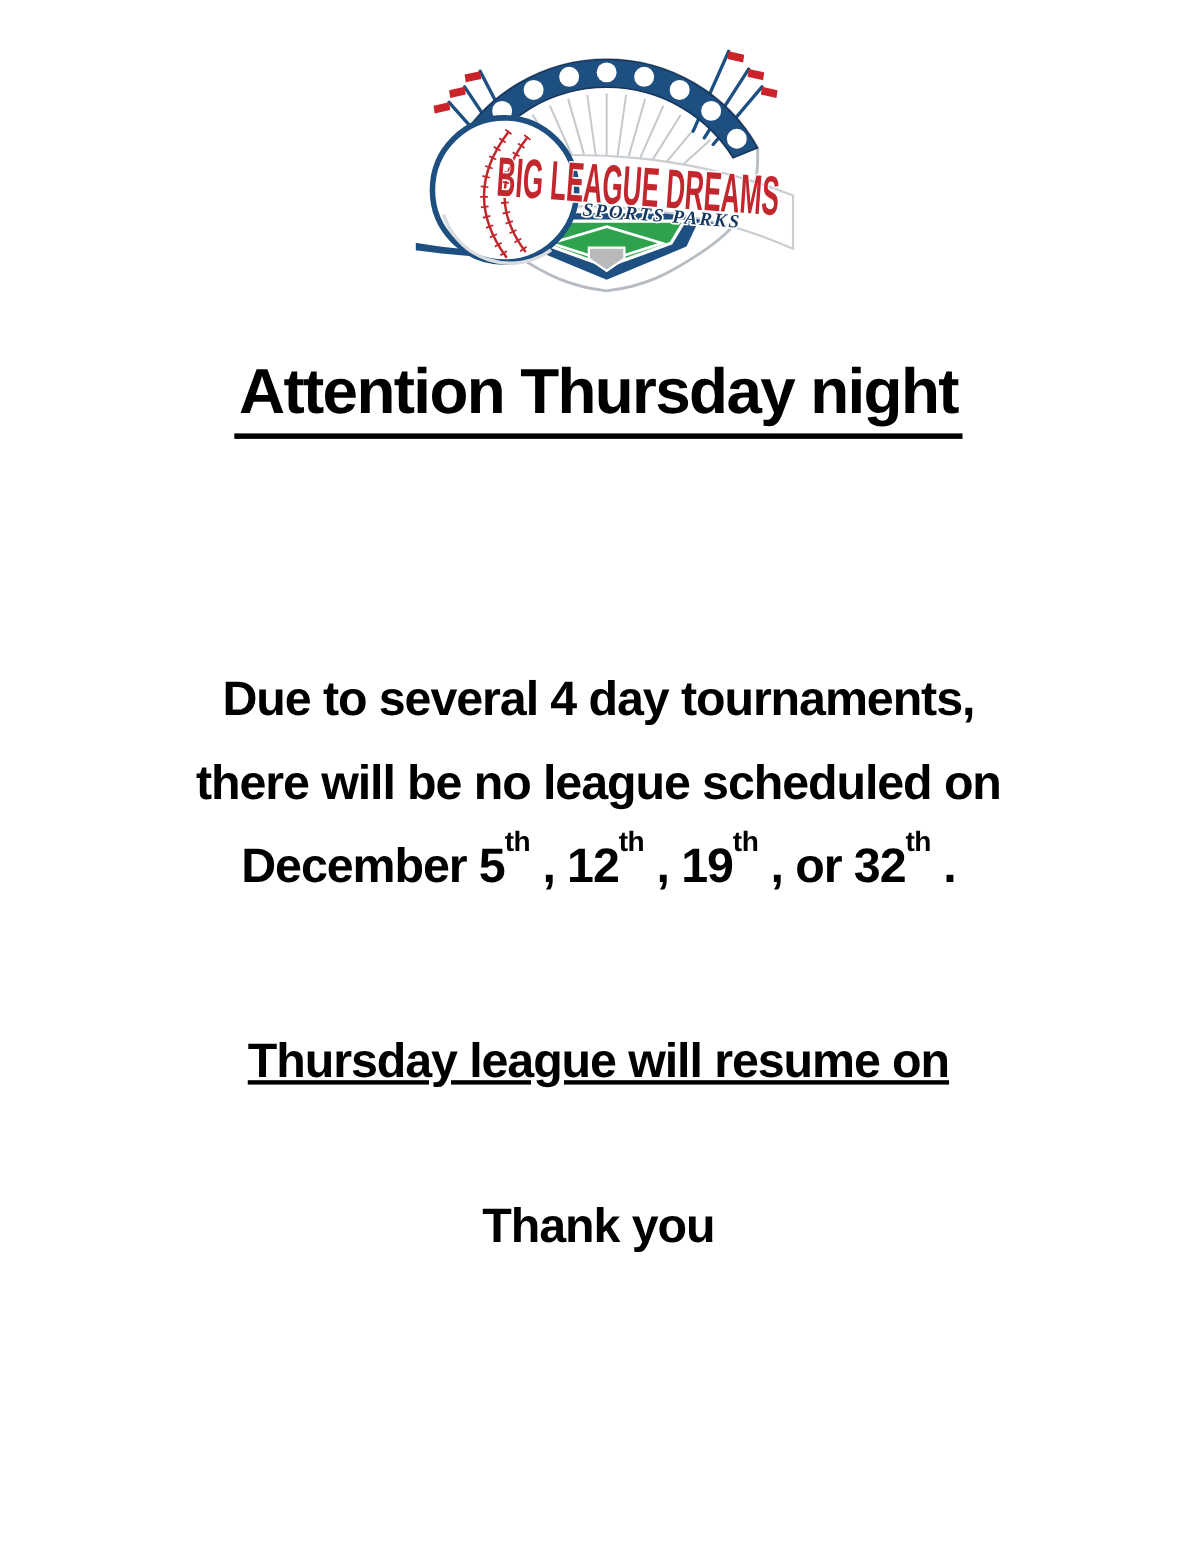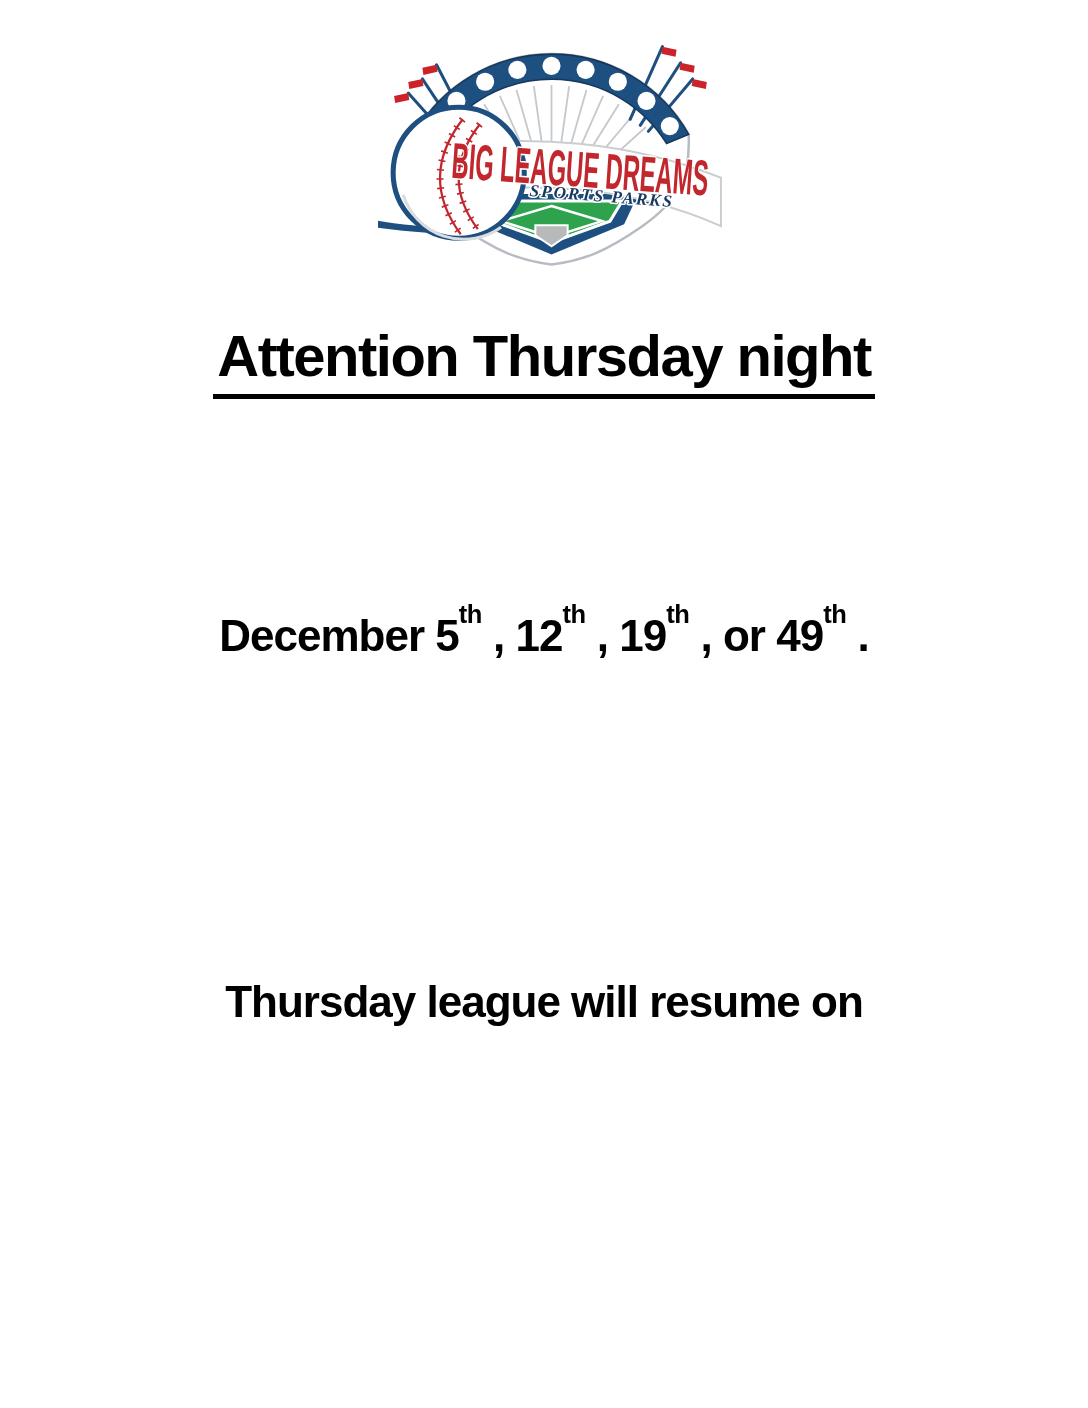--- a/index.html
+++ b/index.html
@@ -38,21 +38,21 @@
     padding:0 4px 7px 4px;
     text-align:right;
   }
   .para{
     position:absolute;left:0;right:0;
     text-align:center;
     font-size:44px;font-weight:700;letter-spacing:-1px;
   }
   .para .line{height:76px;line-height:76px;}
   .para1{top:598px;}
-  .para2{top:969px;}
+  .para2{top:932px;text-decoration:underline;}
   .para2 .line{height:66px;line-height:66px;}
   .closing{top:1082px;height:66px;line-height:66px;}
   .para sup{
     font-size:58%;
     position:relative;top:-0.48em;
     letter-spacing:-0.5px;
     line-height:0;
   }
 </style>
 </head>
@@ -134,21 +134,24 @@
     </svg>
   </div>
 
   <h1 class="heading">
     <div class="hline">
       <span>Attention Thursday night</span>
     </div>
   </h1>
 
   <div class="para para1">
-    <div class="line"><span>December 5</span><sup>th</sup><span> , 12</span><sup>th</sup><span> , 19</span><sup>th</sup><span> , or 49</span><sup>th</sup><span> .</span></div>
+    <div class="line">Due to several 4 day tournaments,</div>
+    <div class="line">there will be no league scheduled on</div>
+    <div class="line"><span>December 5</span><sup>th</sup><span> , 12</span><sup>th</sup><span> , 19</span><sup>th</sup><span> , or 32</span><sup>th</sup><span> .</span></div>
   </div>
 
   <div class="para para2">
     <div class="line">Thursday league will resume on</div>
   </div>
 
+  <div class="para closing">Thank you</div>
 
 </div>
 
 </body></html>

